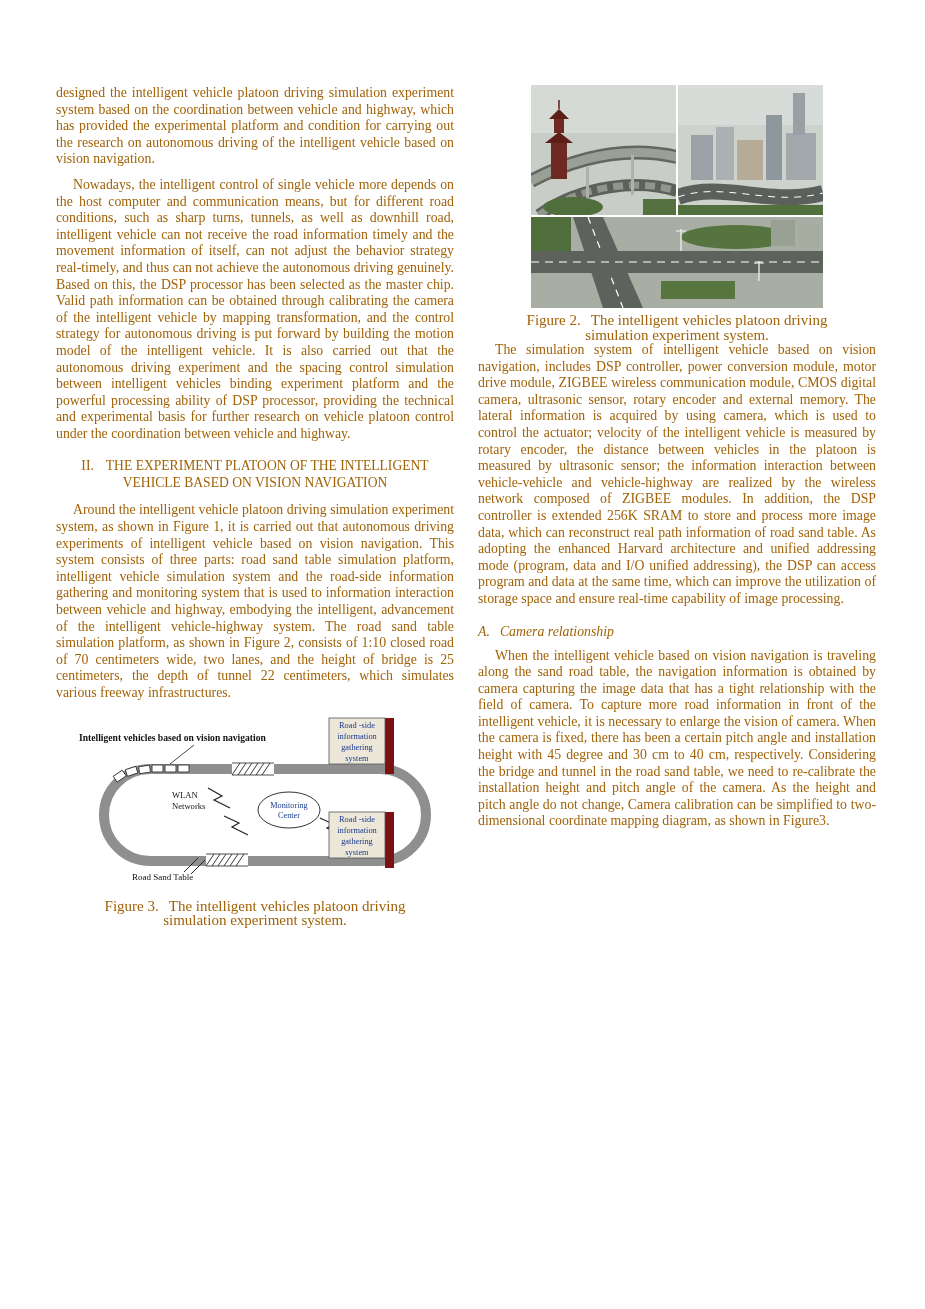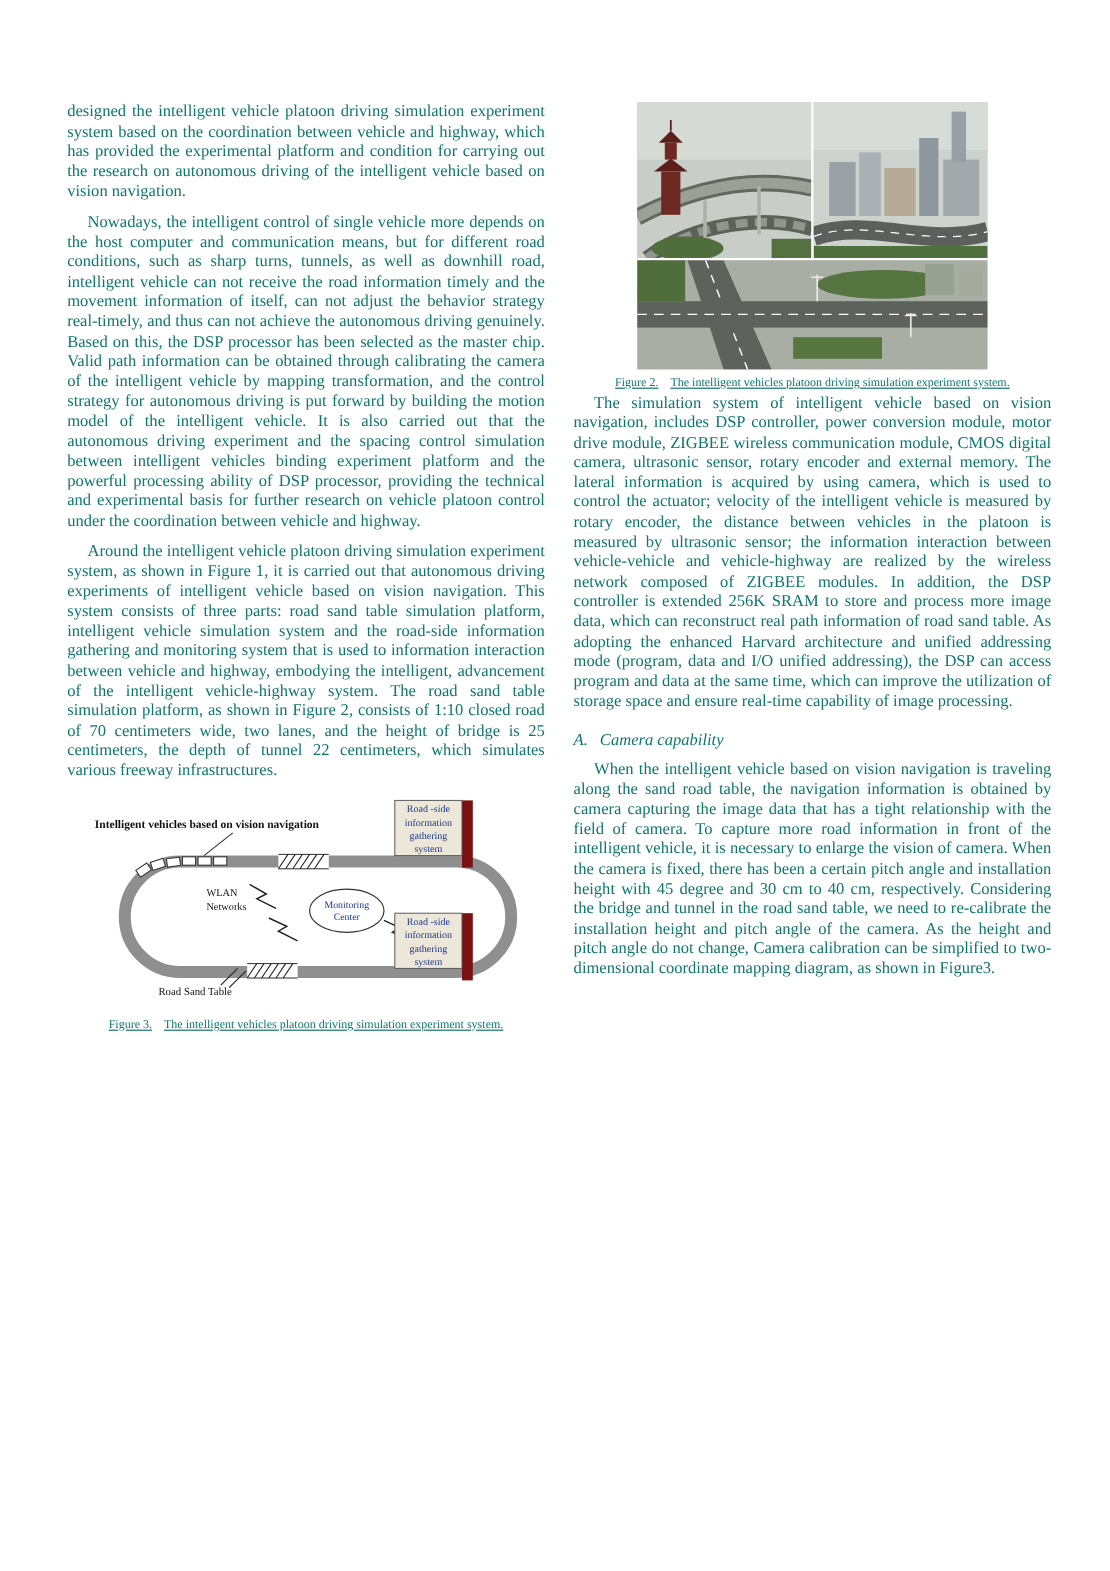--- a/index.html
+++ b/index.html
@@ -1,21 +1,21 @@
 <!DOCTYPE html>
 <html><head>
 <meta charset="utf-8">
 <style>
   html,body { margin:0; padding:0; background:#ffffff; }
   #page {
     position:relative;
     width:925px; height:1249px;
     background:#ffffff;
     font-family:"Liberation Serif","DejaVu Serif",serif;
-    color:#0f766e;
+    color:#a16207;
     overflow:hidden;
   }
   .col { position:absolute; top:85px; width:398px; }
   #col-left  { left:56px; }
   #col-right { left:478px; }
 
   p.body-para {
     margin:0 0 9px 0;
     font-size:13.8px;
     line-height:16.6px;
@@ -40,41 +40,43 @@
   .subsection-heading .h-num { margin-right:10px; }
 
   .figure-block { margin-top:10px; }
   .fig-svg { display:block; }
   .fig2-wrap { width:292px; margin:0 auto; }
 
   .fig-caption {
     margin-top:5px;
     padding:0 28px;
     text-align:center;
-    font-size:10px;
+    font-size:15px;
     line-height:14.5px;
-    text-decoration:underline;
   }
   .fig-caption .cap-label { margin-right:10px; }
 
   .rc-first { margin-top:19px; }
 
   svg text { font-family:"Liberation Serif","DejaVu Serif",serif; }
 </style>
 </head>
 <body>
 
 <div id="page">
 
   <div class="col" id="col-left">
 
     <p class="body-para no-indent">designed the intelligent vehicle platoon driving simulation experiment system based on the coordination between vehicle and highway, which has provided the experimental platform and condition for carrying out the research on autonomous driving of the intelligent vehicle based on vision navigation.</p>
 
     <p class="body-para">Nowadays, the intelligent control of single vehicle more depends on the host computer and communication means, but for different road conditions, such as sharp turns, tunnels, as well as downhill road, intelligent vehicle can not receive the road information timely and the movement information of itself, can not adjust the behavior strategy real-timely, and thus can not achieve the autonomous driving genuinely. Based on this, the DSP processor has been selected as the master chip. Valid path information can be obtained through calibrating the camera of the intelligent vehicle by mapping transformation, and the control strategy for autonomous driving is put forward by building the motion model of the intelligent vehicle. It is also carried out that the autonomous driving experiment and the spacing control simulation between intelligent vehicles binding experiment platform and the powerful processing ability of DSP processor, providing the technical and experimental basis for further research on vehicle platoon control under the coordination between vehicle and highway.</p>
 
+    <div class="section-heading">
+      <span class="h-num">II.</span><span>THE EXPERIMENT PLATOON OF THE INTELLIGENT VEHICLE BASED ON VISION NAVIGATION</span>
+    </div>
 
     <p class="body-para">Around the intelligent vehicle platoon driving simulation experiment system, as shown in Figure 1, it is carried out that autonomous driving experiments of intelligent vehicle based on vision navigation. This system consists of three parts: road sand table simulation platform, intelligent vehicle simulation system and the road-side information gathering and monitoring system that is used to information interaction between vehicle and highway, embodying the intelligent, advancement of the intelligent vehicle-highway system. The road sand table simulation platform, as shown in Figure 2, consists of 1:10 closed road of 70 centimeters wide, two lanes, and the height of bridge is 25 centimeters, the depth of tunnel 22 centimeters, which simulates various freeway infrastructures.</p>
 
     <div class="figure-block">
       <svg class="fig-svg" width="398" height="182" viewBox="0 0 398 182">
 
         <rect x="48" y="57" width="322" height="92" rx="46" ry="46" fill="none" stroke="#8f8f8f" stroke-width="10"></rect>
 
         <g>
           <rect x="176" y="51" width="42" height="12" fill="#ffffff"></rect>
@@ -222,19 +224,19 @@
     </div>
 
     <div class="fig-caption">
       <span class="cap-label">Figure 2.</span><span>The intelligent vehicles platoon driving simulation experiment system.</span>
     </div>
 
     <p class="body-para rc-first">The simulation system of intelligent vehicle based on vision navigation, includes DSP controller, power conversion module, motor drive module, ZIGBEE wireless communication module, CMOS digital camera, ultrasonic sensor, rotary encoder and external memory. The lateral information is acquired by using camera, which is used to control the actuator; velocity of the intelligent vehicle is measured by rotary encoder, the distance between vehicles in the platoon is measured by ultrasonic sensor; the information interaction between vehicle-vehicle and vehicle-highway are realized by the wireless network composed of ZIGBEE modules. In addition, the DSP controller is extended 256K SRAM to store and process more image data, which can reconstruct real path information of road sand table. As adopting the enhanced Harvard architecture and unified addressing mode (program, data and I/O unified addressing), the DSP can access program and data at the same time, which can improve the utilization of storage space and ensure real-time capability of image processing.</p>
 
 
     <div class="subsection-heading">
-      <span class="h-num">A.</span><span>Camera capability</span>
+      <span class="h-num">A.</span><span>Camera relationship</span>
     </div>
 
     <p class="body-para">When the intelligent vehicle based on vision navigation is traveling along the sand road table, the navigation information is obtained by camera capturing the image data that has a tight relationship with the field of camera. To capture more road information in front of the intelligent vehicle, it is necessary to enlarge the vision of camera. When the camera is fixed, there has been a certain pitch angle and installation height with 45 degree and 30 cm to 40 cm, respectively. Considering the bridge and tunnel in the road sand table, we need to re-calibrate the installation height and pitch angle of the camera. As the height and pitch angle do not change, Camera calibration can be simplified to two-dimensional coordinate mapping diagram, as shown in Figure3.</p>
   </div>
 
 </div>
 
 </body></html>

